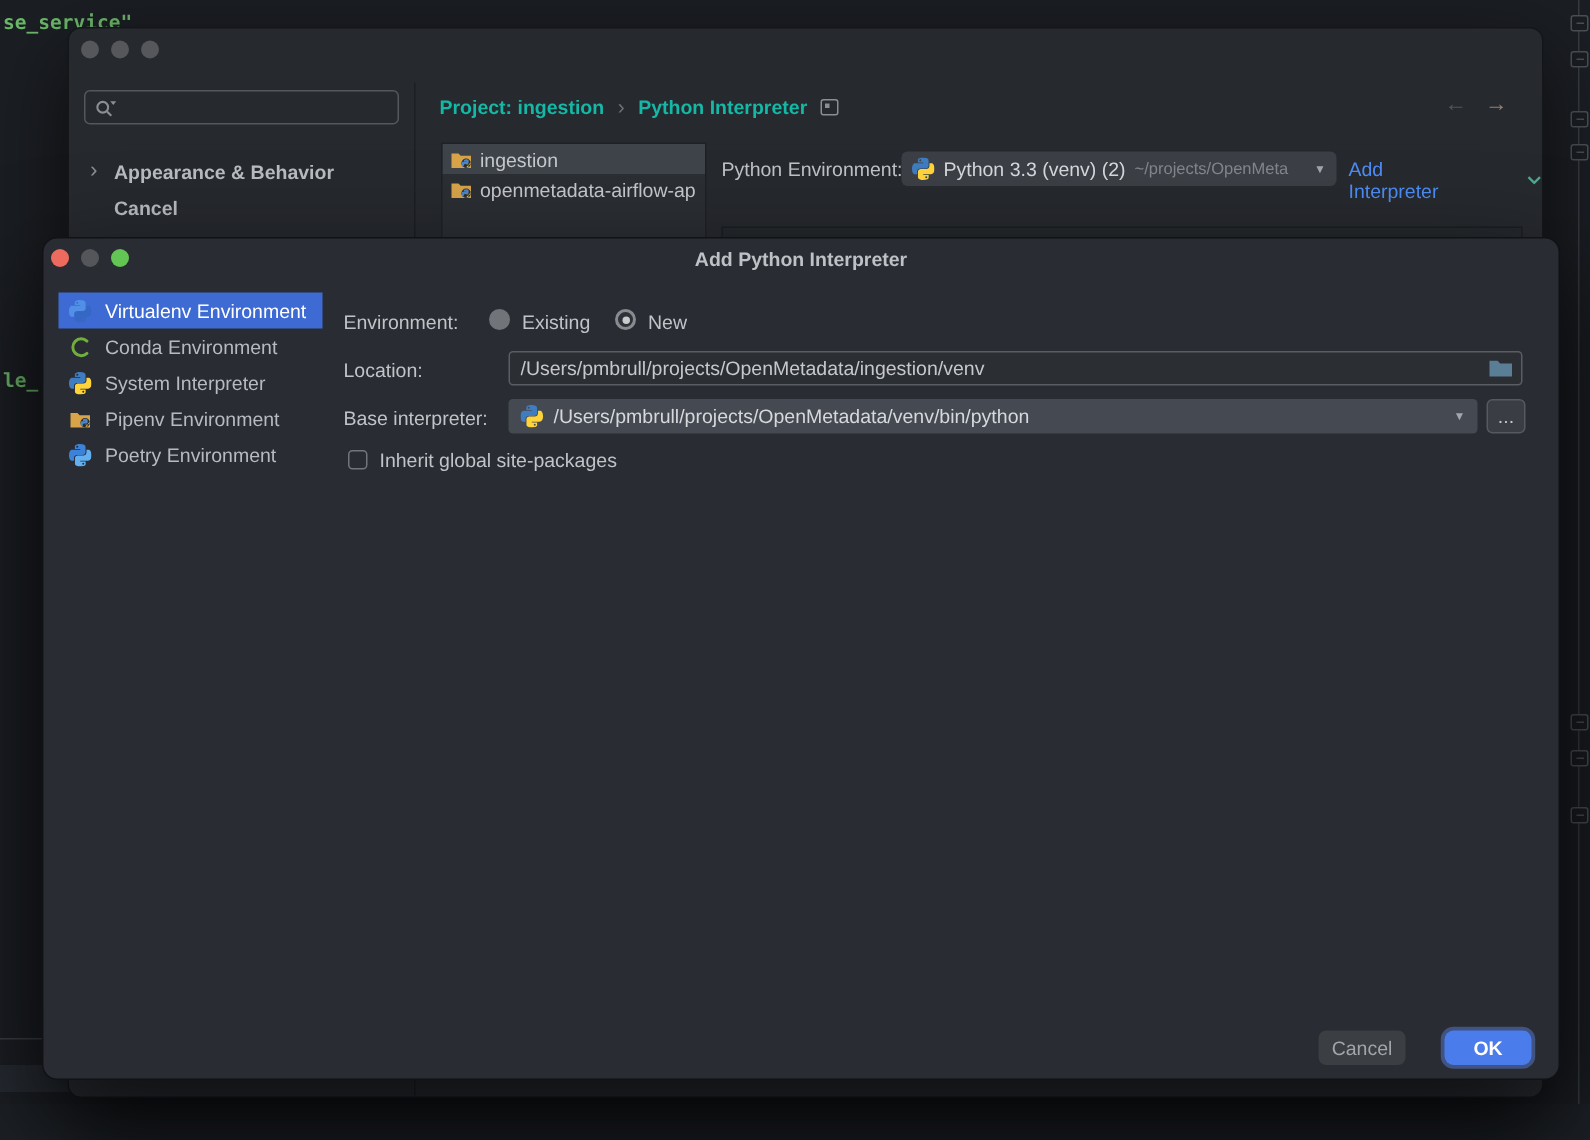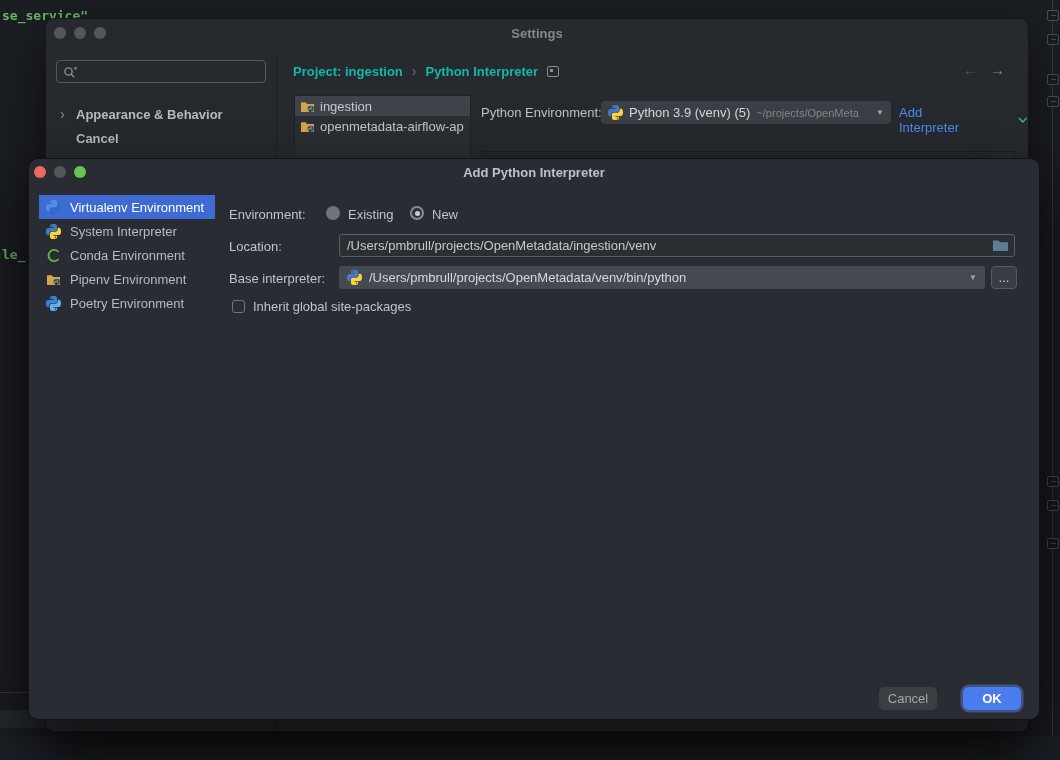--- a/index.html
+++ b/index.html
@@ -121,21 +121,20 @@
     </div>
 
   <div class="abs" style="left:0;top:692px;width:28px;height:1px;background:#3a3f46;"></div>
   <div class="abs bg-band" style="left:0;top:710px;width:118px;height:18px;"></div>
   <div class="abs" style="left:0;top:736px;width:1060px;height:24px;background:#1d2126;"></div>
 
   <div id="settings" class="abs dialog">
     <div class="abs tl-dot" style="left:8px;top:8px;background:#55575a;"></div>
     <div class="abs tl-dot" style="left:28px;top:8px;background:#55575a;"></div>
     <div class="abs tl-dot" style="left:48px;top:8px;background:#55575a;"></div>
-    <div class="abs dlg-title">Settings</div>
 
     <div class="abs search-box">
       <svg width="16" height="14" viewBox="0 0 16 14">
         <circle cx="5.5" cy="6.5" r="3.6" fill="none" stroke="#8b8e93" stroke-width="1.4"></circle>
         <line x1="8.3" y1="9.3" x2="11.2" y2="12.2" stroke="#8b8e93" stroke-width="1.4"></line>
         <polygon points="10.5,2.5 14.5,2.5 12.5,5" fill="#8b8e93"></polygon>
       </svg>
       <input placeholder="" style="">
     </div>
 
@@ -190,21 +189,21 @@
       </div>
     </div>
 
     <div class="abs field-label" style="left:435px;top:86px;">Python Environment:</div>
 
     <div class="abs interp-combo">
       <svg width="15" height="15" viewBox="0 0 110 110">
         <path fill="#3f7cc0" d="M55 0C27 0 28.7 12.1 28.7 12.1v12.6h26.6v3.8H17.7S0 26.4 0 54.8s15.4 27.4 15.4 27.4h9.2V69.1s-.5-15.4 15.2-15.4h26.4s14.7.2 14.7-14.2V15S83.3 0 55 0zM40.3 8.4a4.9 4.9 0 110 9.8 4.9 4.9 0 010-9.8z"></path>
         <path fill="#ffd43b" d="M55.2 110c28 0 26.3-12.1 26.3-12.1V85.3H54.9v-3.8h37.6s17.5 2.1 17.5-26.3-15.4-27.4-15.4-27.4h-9.2v13.1s.5 15.4-15.2 15.4H43.8s-14.7-.2-14.7 14.2V95s-1.7 15 26.1 15zm14.5-8.4a4.9 4.9 0 110-9.8 4.9 4.9 0 010 9.8z"></path>
       </svg>
-      <span class="val">Python 3.9 (venv) (5)</span>
+      <span class="val">Python 3.3 (venv) (2)</span>
       <span class="path">~/projects/OpenMeta</span>
       <span class="combo-arrow">▼</span>
     </div>
 
     <div class="abs add-link" style="left:853px;top:86px;gap:36px;">
       <span>Add Interpreter</span>
       <svg width="10" height="6" viewBox="0 0 10 6">
         <polyline points="1,1 5,5 9,1" fill="none" stroke="#4ba98e" stroke-width="1.6"></polyline>
       </svg>
     </div>
@@ -220,31 +219,31 @@
 
     <div class="abs" style="left:10px;top:36px;">
       <div class="env-row sel">
         <svg width="15" height="15" viewBox="0 0 110 110">
           <path fill="#5290e8" d="M55 0C27 0 28.7 12.1 28.7 12.1v12.6h26.6v3.8H17.7S0 26.4 0 54.8s15.4 27.4 15.4 27.4h9.2V69.1s-.5-15.4 15.2-15.4h26.4s14.7.2 14.7-14.2V15S83.3 0 55 0zM40.3 8.4a4.9 4.9 0 110 9.8 4.9 4.9 0 010-9.8z"></path>
           <path fill="#3567c4" d="M55.2 110c28 0 26.3-12.1 26.3-12.1V85.3H54.9v-3.8h37.6s17.5 2.1 17.5-26.3-15.4-27.4-15.4-27.4h-9.2v13.1s.5 15.4-15.2 15.4H43.8s-14.7-.2-14.7 14.2V95s-1.7 15 26.1 15zm14.5-8.4a4.9 4.9 0 110-9.8 4.9 4.9 0 010 9.8z"></path>
         </svg>
         <span>Virtualenv Environment</span>
       </div>
       <div class="env-row">
+        <svg width="15" height="15" viewBox="0 0 16 16">
+          <path d="M12.8 3.6A6 6 0 1 0 12.8 12.4" fill="none" stroke="#6fae3f" stroke-width="2.1" stroke-linecap="round"></path>
+        </svg>
+        <span>Conda Environment</span>
+      </div>
+      <div class="env-row">
         <svg width="15" height="15" viewBox="0 0 110 110">
           <path fill="#3f7cc0" d="M55 0C27 0 28.7 12.1 28.7 12.1v12.6h26.6v3.8H17.7S0 26.4 0 54.8s15.4 27.4 15.4 27.4h9.2V69.1s-.5-15.4 15.2-15.4h26.4s14.7.2 14.7-14.2V15S83.3 0 55 0zM40.3 8.4a4.9 4.9 0 110 9.8 4.9 4.9 0 010-9.8z"></path>
           <path fill="#ffd43b" d="M55.2 110c28 0 26.3-12.1 26.3-12.1V85.3H54.9v-3.8h37.6s17.5 2.1 17.5-26.3-15.4-27.4-15.4-27.4h-9.2v13.1s.5 15.4-15.2 15.4H43.8s-14.7-.2-14.7 14.2V95s-1.7 15 26.1 15zm14.5-8.4a4.9 4.9 0 110-9.8 4.9 4.9 0 010 9.8z"></path>
         </svg>
         <span>System Interpreter</span>
-      </div>
-      <div class="env-row">
-        <svg width="15" height="15" viewBox="0 0 16 16">
-          <path d="M12.8 3.6A6 6 0 1 0 12.8 12.4" fill="none" stroke="#6fae3f" stroke-width="2.1" stroke-linecap="round"></path>
-        </svg>
-        <span>Conda Environment</span>
       </div>
       <div class="env-row">
         <svg width="15" height="13" viewBox="0 0 16 14">
           <path d="M1 2.5h5l1.6 1.7H15V13H1z" fill="#d7a449"></path>
           <circle cx="11.5" cy="9.5" r="3.4" fill="#292c32"></circle>
           <path d="M11.5 6.6c-1.7 0-1.6.8-1.6.8v.8h1.7v.3H9.3s-1.1-.1-1.1 1.7 1 1.7 1 1.7h.6v-.8s0-1 1-1h1.6s.9 0 .9-.9v-1.6s.1-1-1.8-1z" fill="#4f86c6"></path>
           <path d="M11.6 12.4c1.7 0 1.6-.8 1.6-.8v-.8h-1.7v-.3h2.3s1.1.1 1.1-1.7" fill="#f0c44a"></path>
         </svg>
         <span>Pipenv Environment</span>
       </div>

